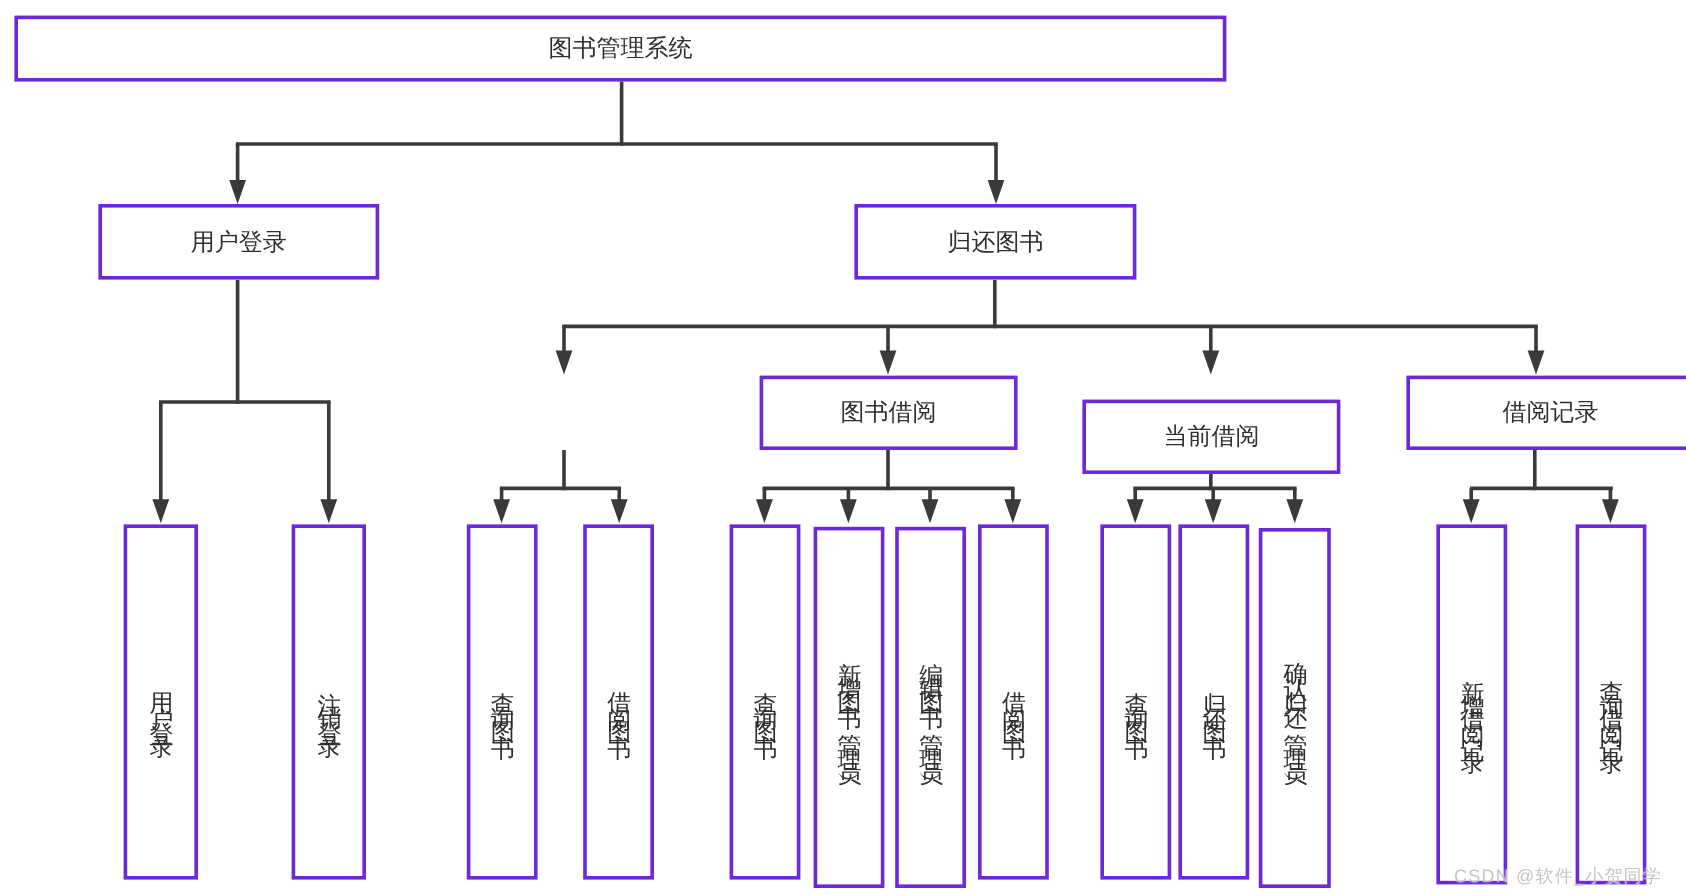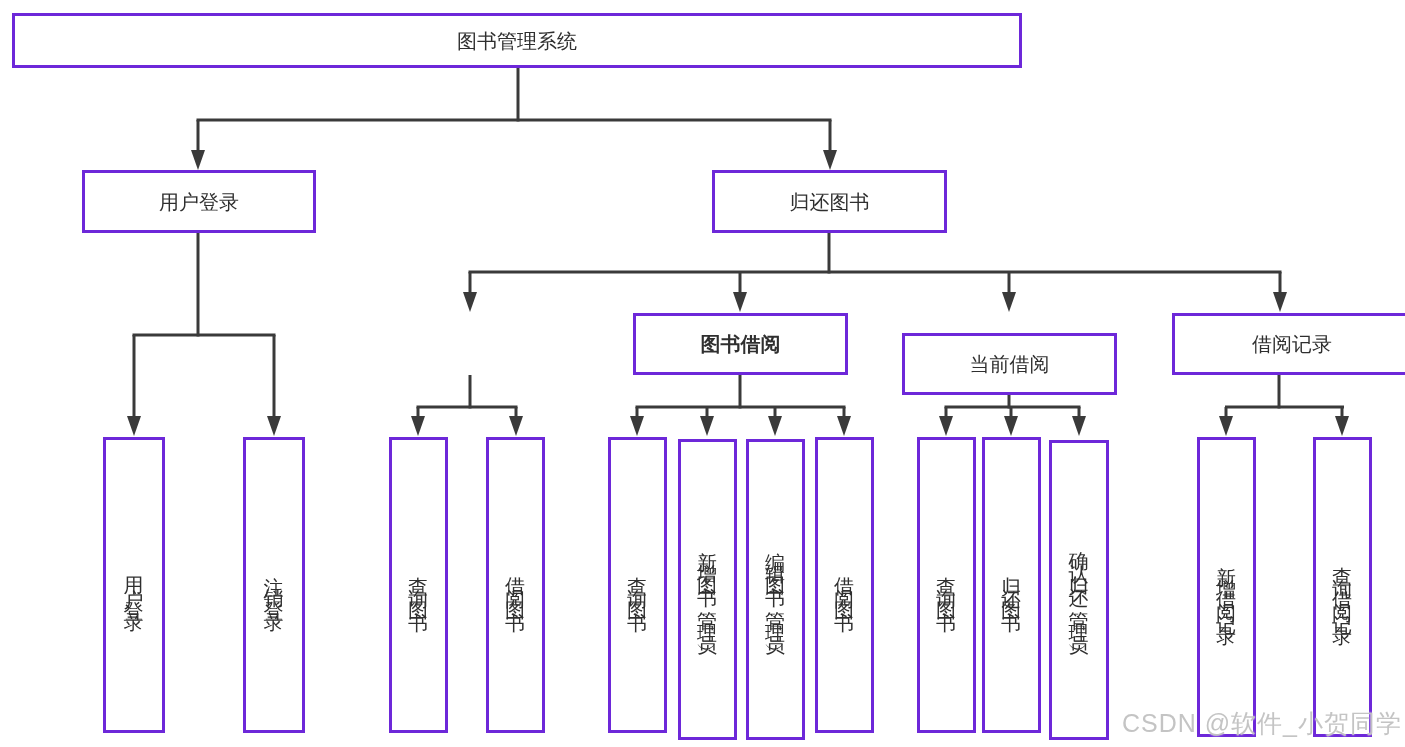--- a/index.html
+++ b/index.html
@@ -32,24 +32,24 @@
     white-space: nowrap;
   }
   .vnode {
     writing-mode: vertical-rl;
     text-orientation: mixed;
     letter-spacing: 12px;
     white-space: normal;
   }
   #watermark {
     position: absolute;
-    right: 3px;
+    right: 20px;
     bottom: 7px;
     z-index: 5;
-    font-size: 25px;
+    font-size: 15px;
     color: rgba(193,193,193,0.95);
     text-shadow: 0 0 2px rgba(255,255,255,0.85);
     letter-spacing: 1px;
   }
   svg line { stroke: #3a3a3a; stroke-width: 3; }
   svg polygon { fill: #3a3a3a; }
 </style>
 </head>
 <body>
 
@@ -129,21 +129,21 @@
       <line x1="1342" y1="407" x2="1342" y2="418"></line>
       <polygon points="1335,416 1349,416 1342,436"></polygon>
     </g>
   </svg>
 
   <div class="node" style="left:12px; top:13px; width:1010px; height:55px;">图书管理系统</div>
 
   <div class="node" style="left:82px; top:170px; width:234px; height:63px;">用户登录</div>
   <div class="node" style="left:712px; top:170px; width:235px; height:63px;">归还图书</div>
 
-  <div class="node" style="left:633px; top:313px; width:215px; height:62px;font-weight:bold;">图书借阅</div>
+  <div class="node" style="left:633px; top:313px; width:215px; height:62px;">图书借阅</div>
   <div class="node" style="left:902px; top:313px; width:215px; height:62px;margin-top:20px;">当前借阅</div>
   <div class="node" style="left:1172px; top:313px; width:240px; height:62px;">借阅记录</div>
 
   <div class="node vnode" style="left:103px; top:437px; width:62px; height:296px;">用户登录</div>
   <div class="node vnode" style="left:243px; top:437px; width:62px; height:296px;">注销登录</div>
 
   <div class="node vnode" style="left:389px; top:437px; width:59px; height:296px;">查询图书</div>
   <div class="node vnode" style="left:486px; top:437px; width:59px; height:296px;">借阅图书</div>
 
   <div class="node vnode" style="left:608px; top:437px; width:59px; height:296px;">查询图书</div>

